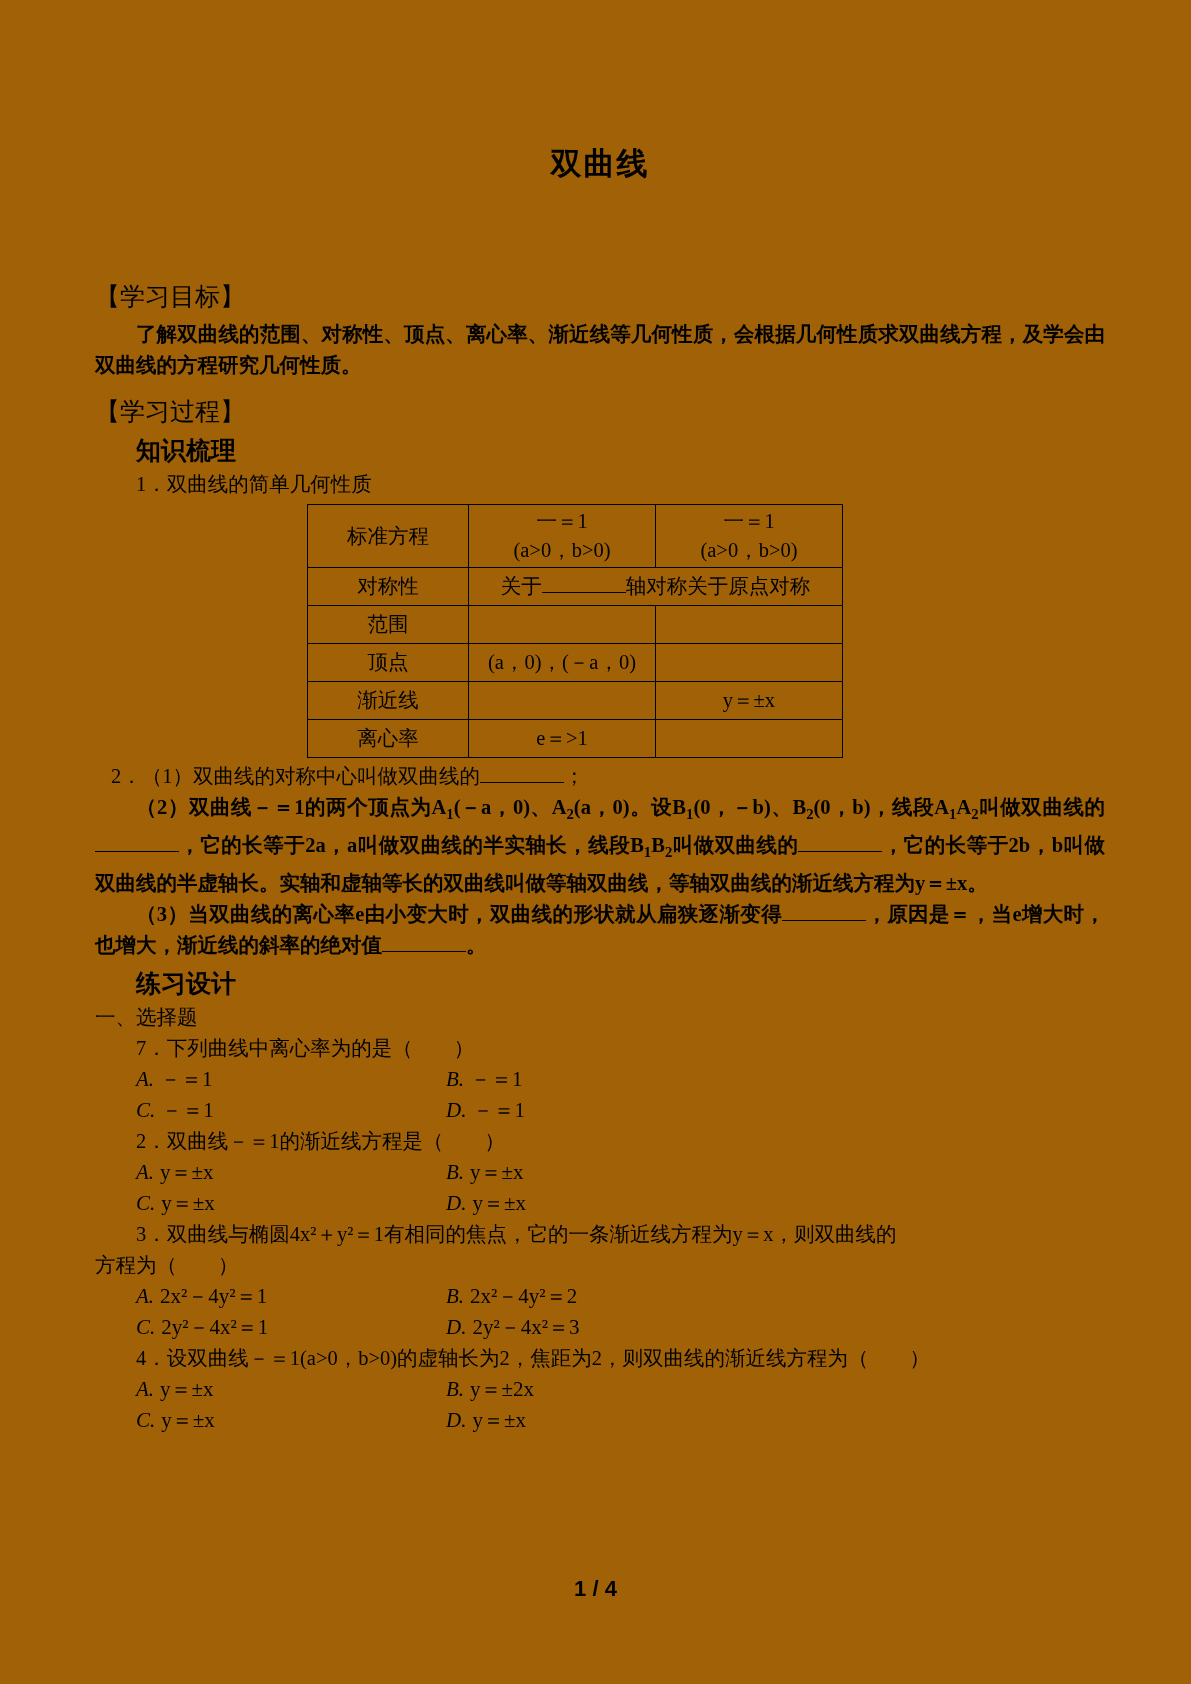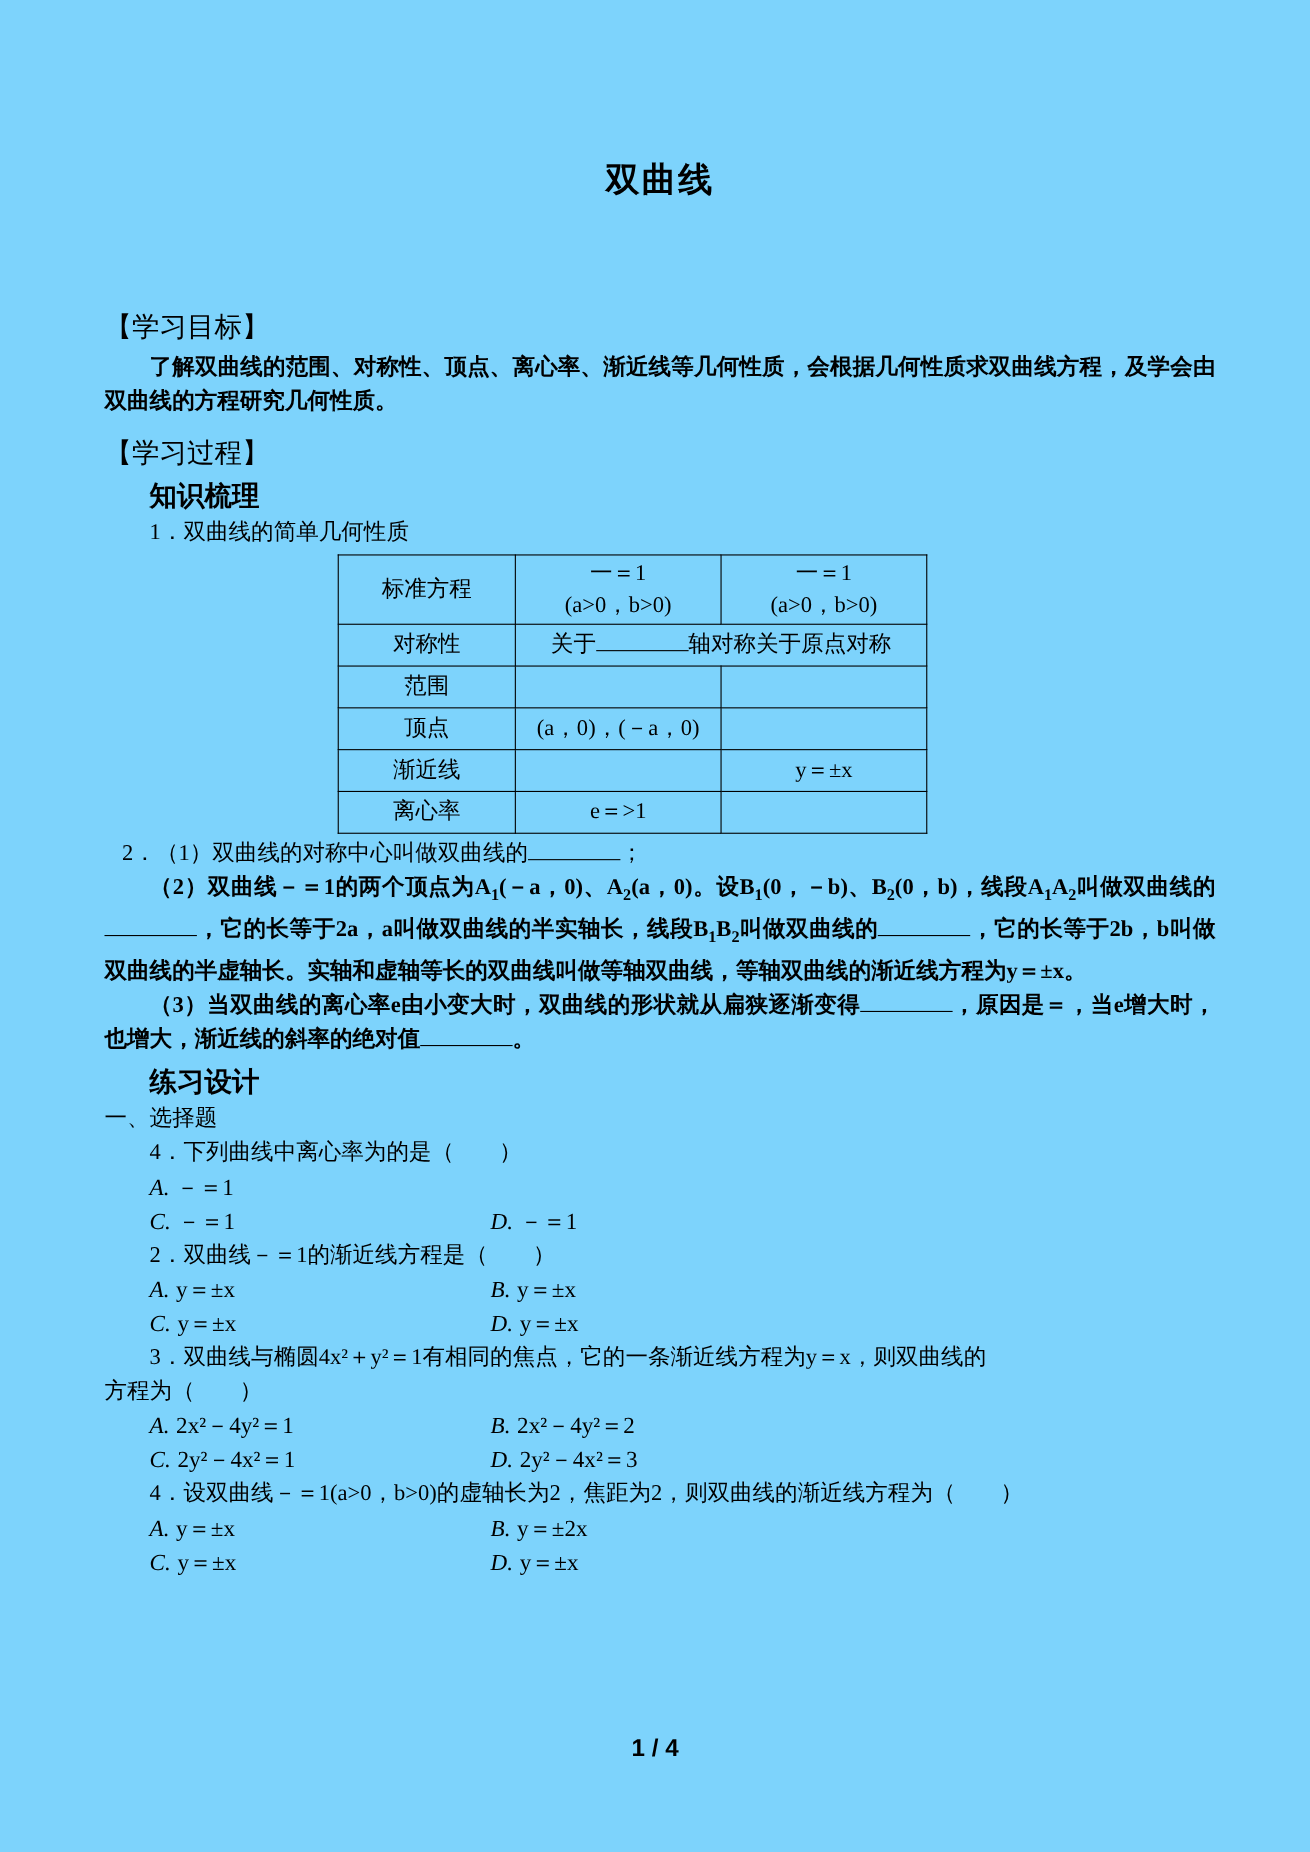--- a/index.html
+++ b/index.html
@@ -8,21 +8,21 @@
     background: #ffffff;
   }
   body {
     font-family: "Liberation Serif", "DejaVu Serif", serif;
     color: #000000;
   }
   .page {
     width: 1191px;
     height: 1684px;
     position: relative;
-    background: #7dd3fc;
+    background: #a16207;
     box-sizing: border-box;
     padding: 0;
     overflow: hidden;
   }
   .content {
     position: absolute;
     left: 95px;
     top: 0;
     width: 1010px;
   }
@@ -182,23 +182,24 @@
     <div class="line ml41" style="margin-top:3px;margin-left:16px;"><span>2．（1）双曲线的对称中心叫做双曲线的</span><span class="blank"></span><span>；</span></div>
 
     <p class="para indent2"><span>（2）双曲线－＝1的两个顶点为A</span><span class="sub">1</span><span>(－a，0)、A</span><span class="sub">2</span><span>(a，0)。设B</span><span class="sub">1</span><span>(0，－b)、B</span><span class="sub">2</span><span>(0，b)，线段A</span><span class="sub">1</span><span>A</span><span class="sub">2</span><span>叫做双曲线的</span><span class="blank"></span><span>，它的长等于2a，a叫做双曲线的半实轴长，线段B</span><span class="sub">1</span><span>B</span><span class="sub">2</span><span>叫做双曲线的</span><span class="blank"></span><span>，它的长等于2b，b叫做双曲线的半虚轴长。实轴和虚轴等长的双曲线叫做等轴双曲线，等轴双曲线的渐近线方程为y＝±x。</span></p>
 
     <p class="para indent2"><span>（3）当双曲线的离心率e由小变大时，双曲线的形状就从扁狭逐渐变得</span><span class="blank"></span><span>，原因是＝，当e增大时，也增大，渐近线的斜率的绝对值</span><span class="blank"></span><span>。</span></p>
 
     <div class="sub-head">练习设计</div>
 
     <div class="line">一、选择题</div>
 
-    <div class="line ml41">4．下列曲线中离心率为的是（　　）</div>
+    <div class="line ml41">7．下列曲线中离心率为的是（　　）</div>
     <div class="choice-row">
       <div class="choice-a"><span class="opt-letter">A.</span><span>－＝1</span></div>
+      <div class="choice-b"><span class="opt-letter">B.</span><span>－＝1</span></div>
     </div>
     <div class="choice-row">
       <div class="choice-a"><span class="opt-letter">C.</span><span>－＝1</span></div>
       <div class="choice-b"><span class="opt-letter">D.</span><span>－＝1</span></div>
     </div>
 
     <div class="line ml41">2．双曲线－＝1的渐近线方程是（　　）</div>
     <div class="choice-row">
       <div class="choice-a"><span class="opt-letter">A.</span><span>y＝±x</span></div>
       <div class="choice-b"><span class="opt-letter">B.</span><span>y＝±x</span></div>

